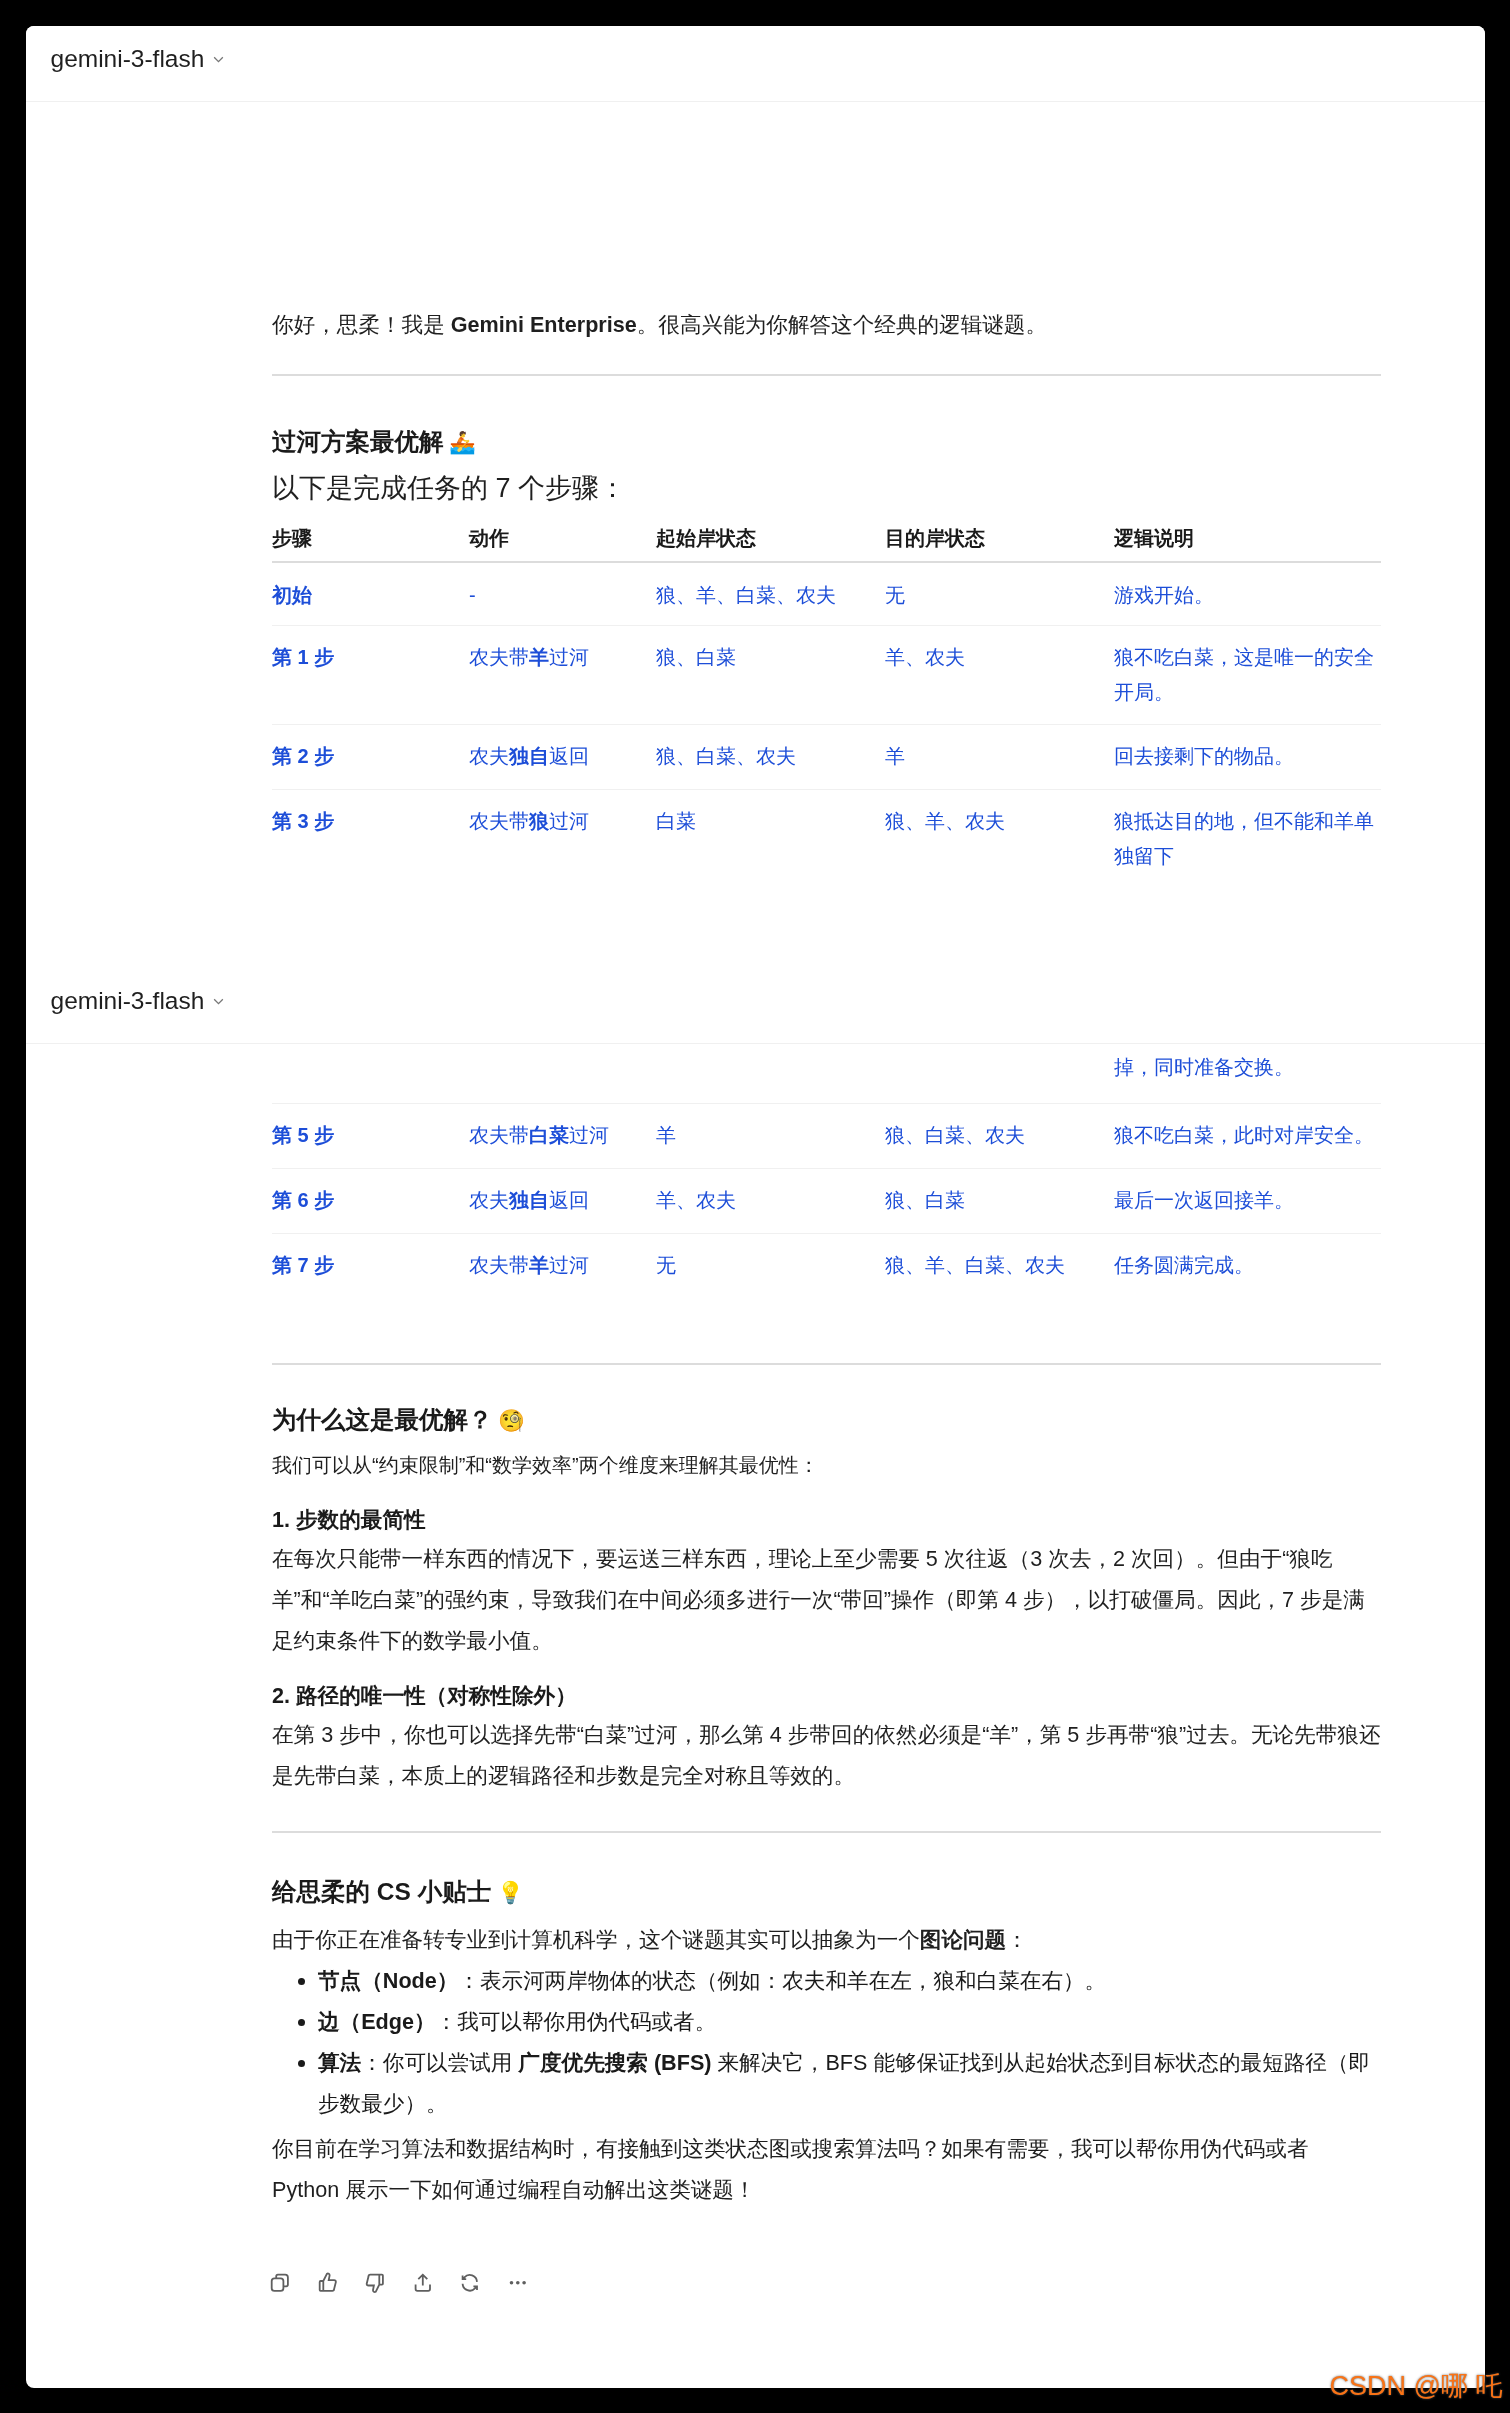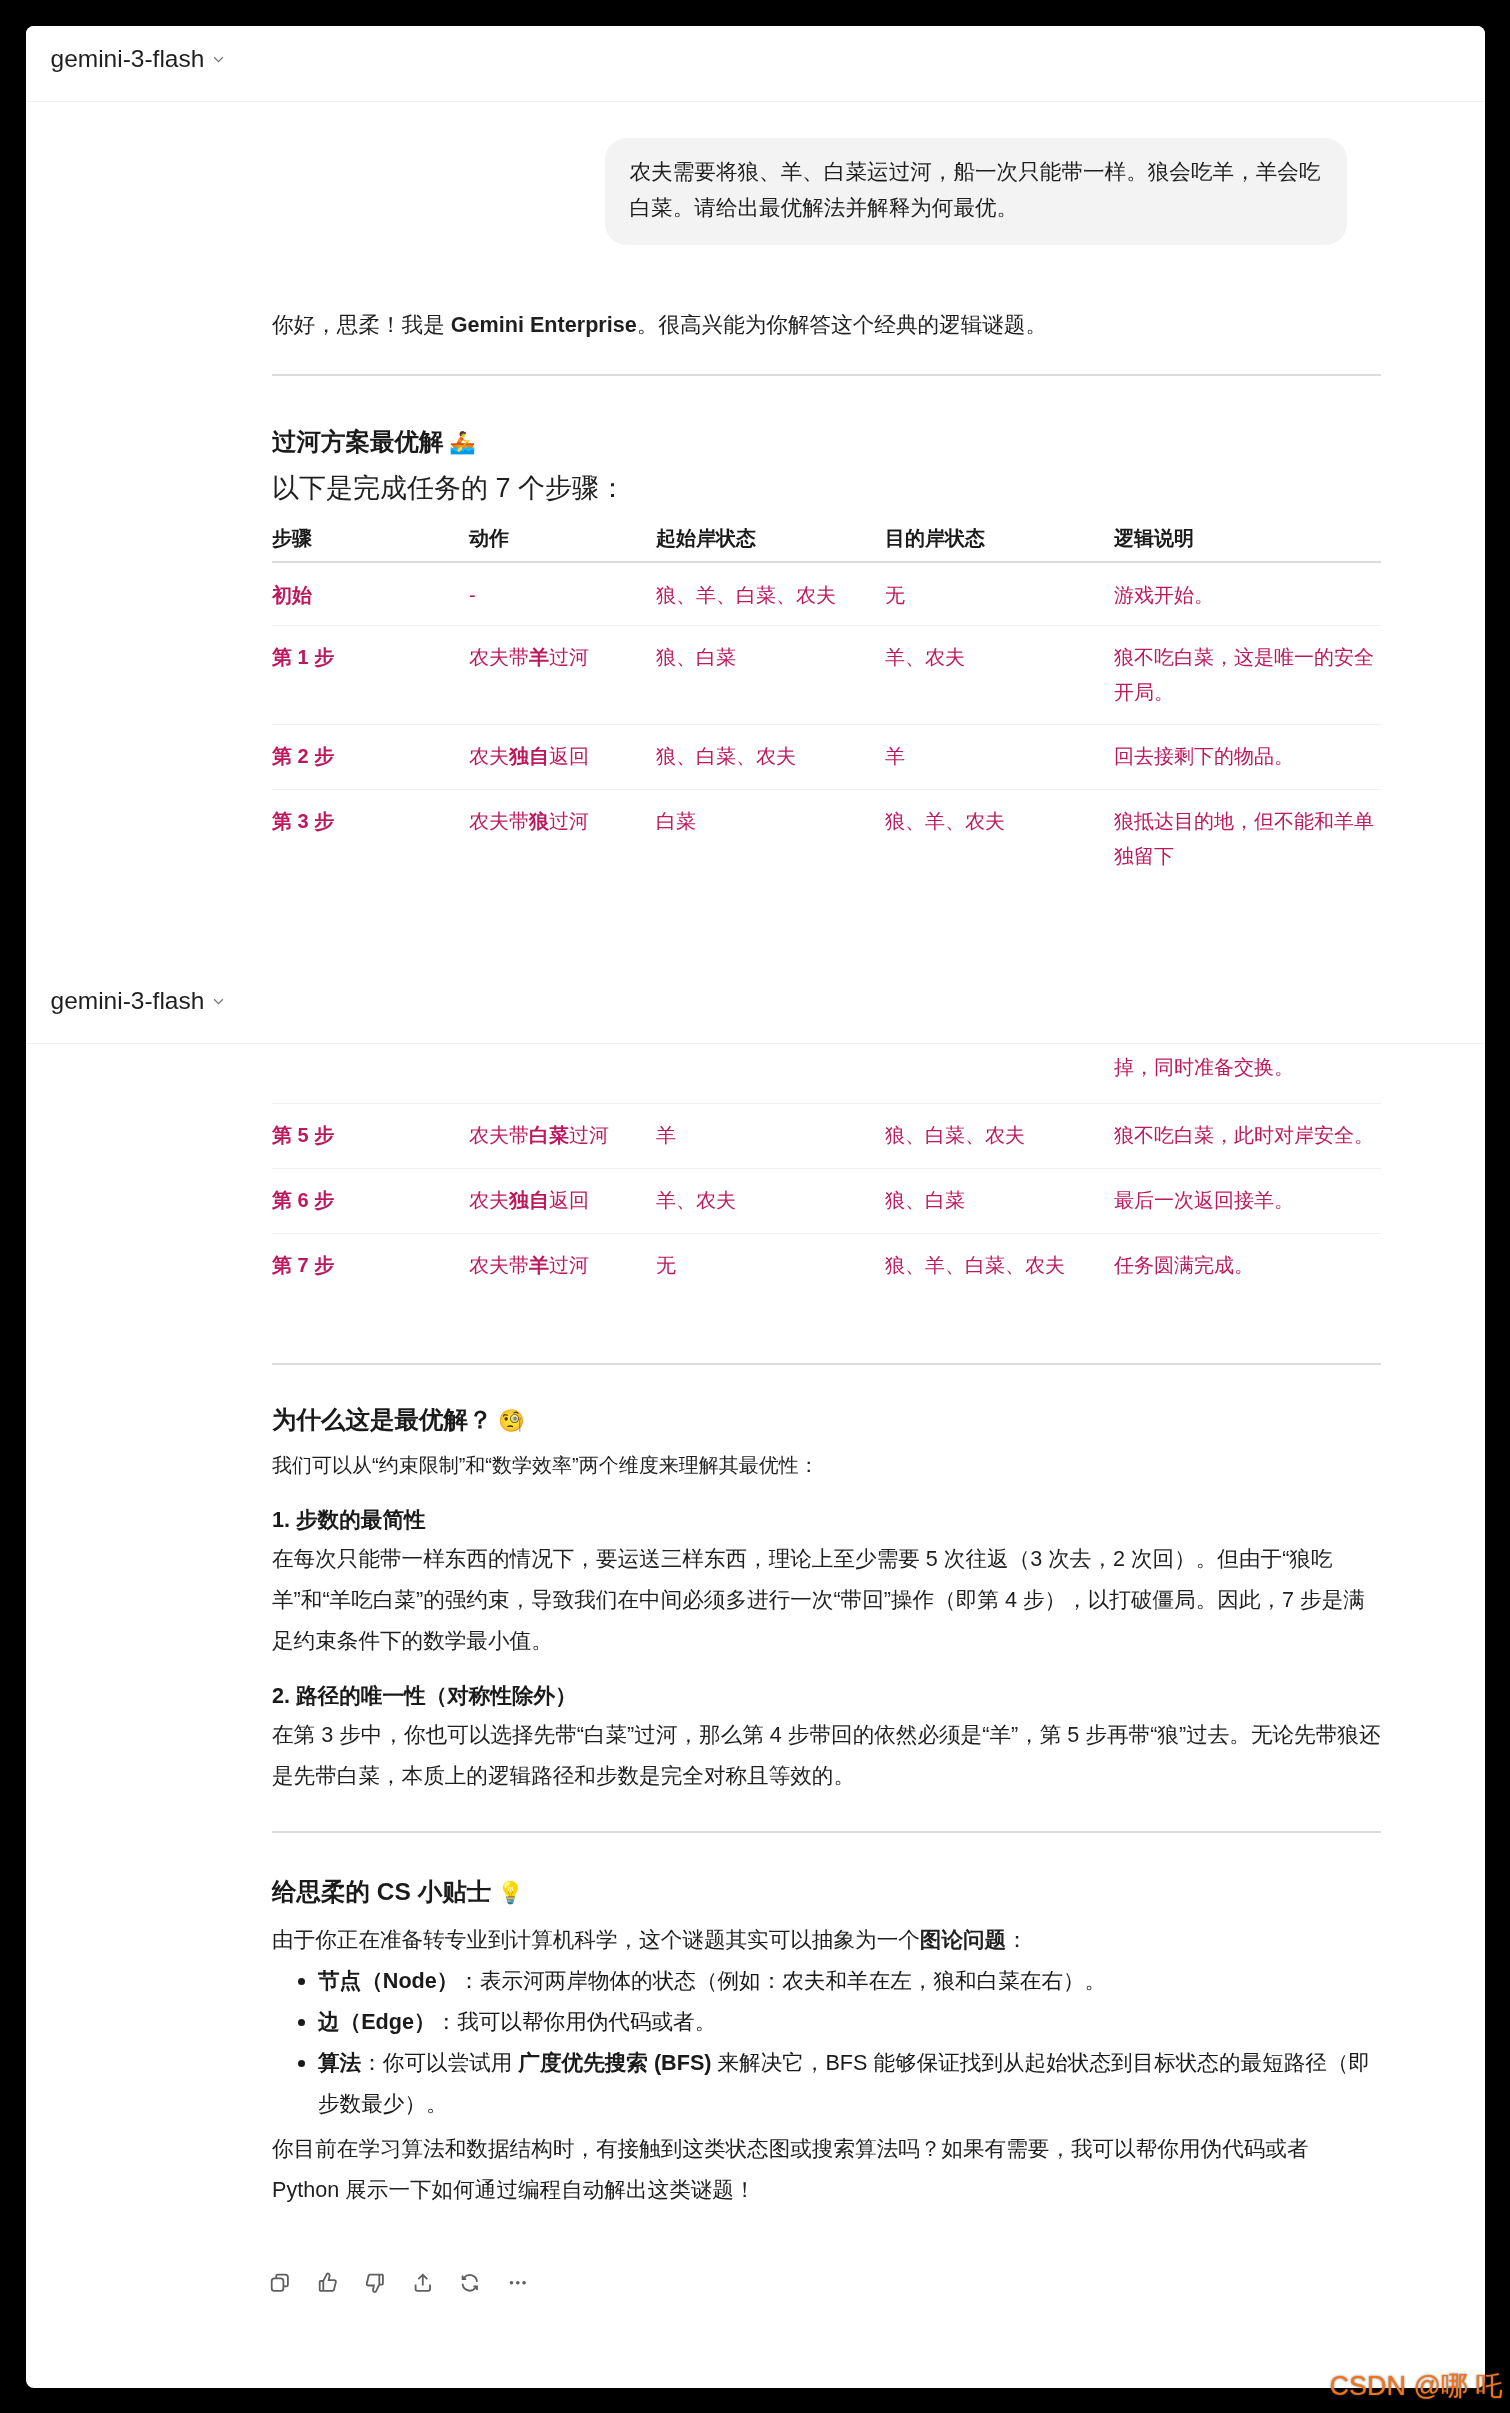--- a/index.html
+++ b/index.html
@@ -30,21 +30,21 @@
     background: #f3f3f3; border-radius: 21.6px; padding: 16px 26px 19px 24.5px; box-sizing: border-box;
     font-size: 21.6px; line-height: 36px; color: #1f1f1f;
   }
   p { margin: 0; }
   .t30 { font-size: 21.6px; line-height: 41px; color: #1f1f1f; }
   .h { font-weight: bold; font-size: 24.5px; line-height: 43px; }
   .sub { font-weight: bold; font-size: 21.6px; line-height: 37px; }
   .hr { height: 2.2px; background: #dcdcdc; }
   table { border-collapse: collapse; width: 1109px; font-size: 20px; }
   th { text-align: left; font-weight: bold; padding: 0; height: 46px; border-bottom: 2.2px solid #dcdcdc; }
-  td { vertical-align: top; padding: 14.4px 0 0 0; border-bottom: 1.4px solid #f0f0f0; line-height: 35px; color: #be185d; }
+  td { vertical-align: top; padding: 14.4px 0 0 0; border-bottom: 1.4px solid #f0f0f0; line-height: 35px; color: #1d4ed8; }
   td.step { font-weight: bold; }
   .emoji { font-size: 21.6px; margin-left: 5.8px; }
   ul { margin: 0; padding-left: 46px; }
   li { font-size: 21.6px; line-height: 41px; }
   .actions { position: absolute; display: flex; gap: 26px; align-items: center; }
   .actions .ic { width: 21.6px; height: 21.6px; color: #5f5f5f; cursor: pointer; }
   .watermark {
     position: absolute; right: 8.6px; bottom: 9px; font-size: 27px; color: #f97316;
     text-shadow: 0 0 2.2px #555;
   }
@@ -56,21 +56,20 @@
 
   <div class="topbar top1">
     <div class="model-select">
       <span>gemini-3-flash</span>
       <svg class="chev" viewBox="0 0 18 18">
           <path d="M3 6 L9 12 L15 6" fill="none" stroke="#777" stroke-width="1.8"></path>
         </svg>
     </div>
   </div>
 
-  <div class="bubble">农夫需要将狼、羊、白菜运过河，船一次只能带一样。狼会吃羊，羊会吃白菜。请给出最优解法并解释为何最优。</div>
 
   <div class="content" style="top:278px;">
     <p class="t30"><span>你好，思柔！我是 </span><b>Gemini Enterprise</b><span>。很高兴能为你解答这个经典的逻辑谜题。</span></p>
     <div class="hr" style="margin-top:29px;"></div>
     <p class="h" style="margin-top:44px;"><span>过河方案最优解</span><span class="emoji">🚣</span></p>
     <p class="t30" style="margin-top:4.3px;font-size:27px;">以下是完成任务的 7 个步骤：</p>
 
     <table style="margin-top:5.8px;">
       <colgroup>
           <col style="width:197px">

